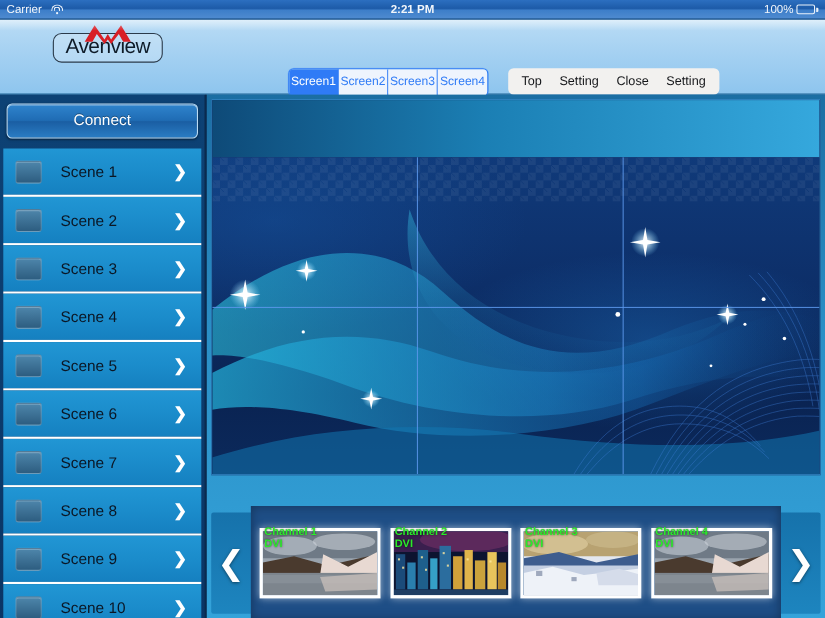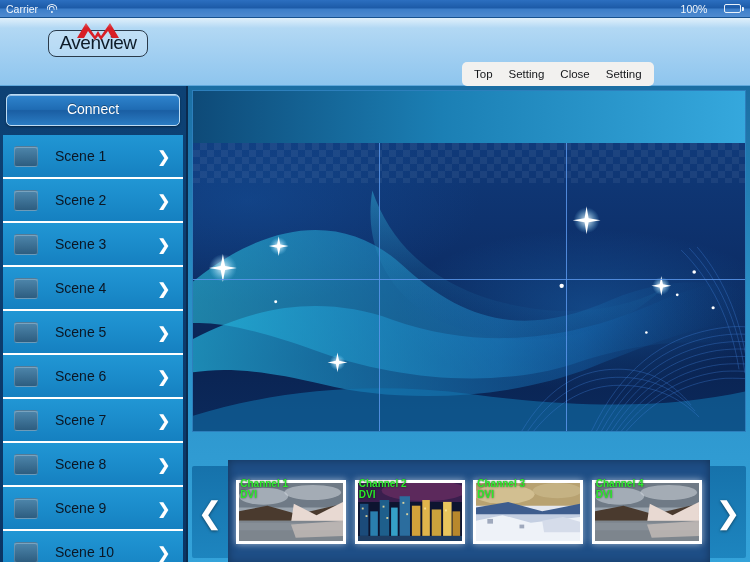--- a/index.html
+++ b/index.html
@@ -15,21 +15,21 @@
   
   .statusbar {
     position: absolute; left: 0; top: 0; width: 750px; height: 18px;
     background: linear-gradient(to bottom, #2c6fc0 0%, #1d5ba8 45%, #3d7ec9 55%, #4f8bd0 100%);
     display: flex; align-items: center; color: #f2f6fb;
     font-size: 10.5px; padding: 0 6px;
     border-bottom: 1px solid #16518f;
   }
   .sb-left { display: flex; align-items: center; gap: 8px; }
   .sb-center { position: absolute; left: 0; right: 0; text-align: center; font-weight: bold; font-size: 10.5px; pointer-events: none; }
-  .sb-right { margin-left: auto; display: flex; align-items: center; gap: 17px; z-index: 2; }
+  .sb-right { margin-left: auto; display: flex; align-items: center; gap: 3px; z-index: 2; }
   .wifi-ico { display: inline-block; width: 11px; height: 9px; position: relative; }
   .wifi-ico i {
     position: absolute; left: 50%; border: 1.4px solid #eef4fb;
     border-bottom: none; border-radius: 50% 50% 0 0 / 100% 100% 0 0;
     transform: translateX(-50%);
   }
   .wifi-ico i:nth-child(1) { width: 11px; height: 5.5px; top: 0; }
   .wifi-ico i:nth-child(2) { width: 6.5px; height: 3.5px; top: 2.2px; }
   .wifi-dot { position: absolute; left: 50%; transform: translateX(-50%); bottom: 0; width: 2.2px; height: 2.2px; background: #eef4fb; border-radius: 50%; }
   .batt { display: inline-flex; align-items: center; }
@@ -187,20 +187,21 @@
 
   <div class="statusbar">
     <div class="sb-left">
       <span>Carrier</span>
       <span class="wifi-ico">
         <i></i>
           <i></i>
           <span class="wifi-dot"></span>
       </span>
     </div>
+    <div class="sb-center">2:21 PM</div>
     <div class="sb-right">
       <span>100%</span>
       <span class="batt">
         <span class="batt-body"><span class="batt-fill"></span></span>
         <span class="batt-cap"></span>
       </span>
     </div>
   </div>
 
   <div class="header">
@@ -209,20 +210,26 @@
       <span class="logo-av">
         <svg width="46" height="20" viewBox="0 0 46 20">
           <path d="M2 18 L11 3 L20 16 L23 11 L26 16 L35 3 L44 18 L37 18 L33 11 L26 20 L23 16 L20 20 L13 11 L9 18 Z" fill="#d81f26"></path>
         </svg>
       </span>
       <div class="logo-box">
         <div class="logo-text">Avenview</div>
       </div>
     </div>
 
+    <div class="seg">
+      <div class="seg-item sel">Screen1</div>
+      <div class="seg-item">Screen2</div>
+      <div class="seg-item">Screen3</div>
+      <div class="seg-item">Screen4</div>
+    </div>
 
     <div class="toolbar">
       <div class="tb-btn">Top</div>
       <div class="tb-btn">Setting</div>
       <div class="tb-btn">Close</div>
       <div class="tb-btn">Setting</div>
     </div>
   </div>
 
   <div class="sidebar">

